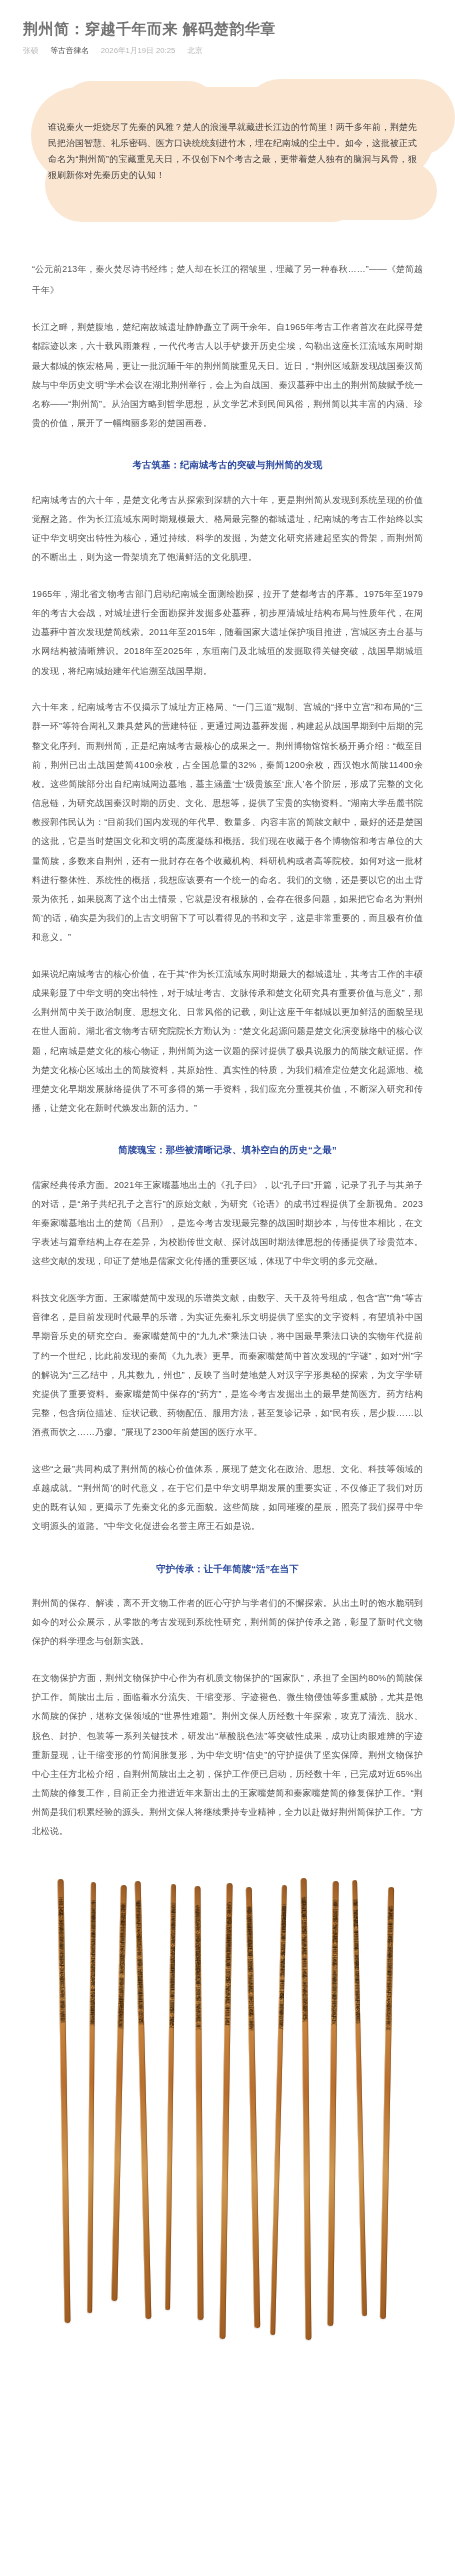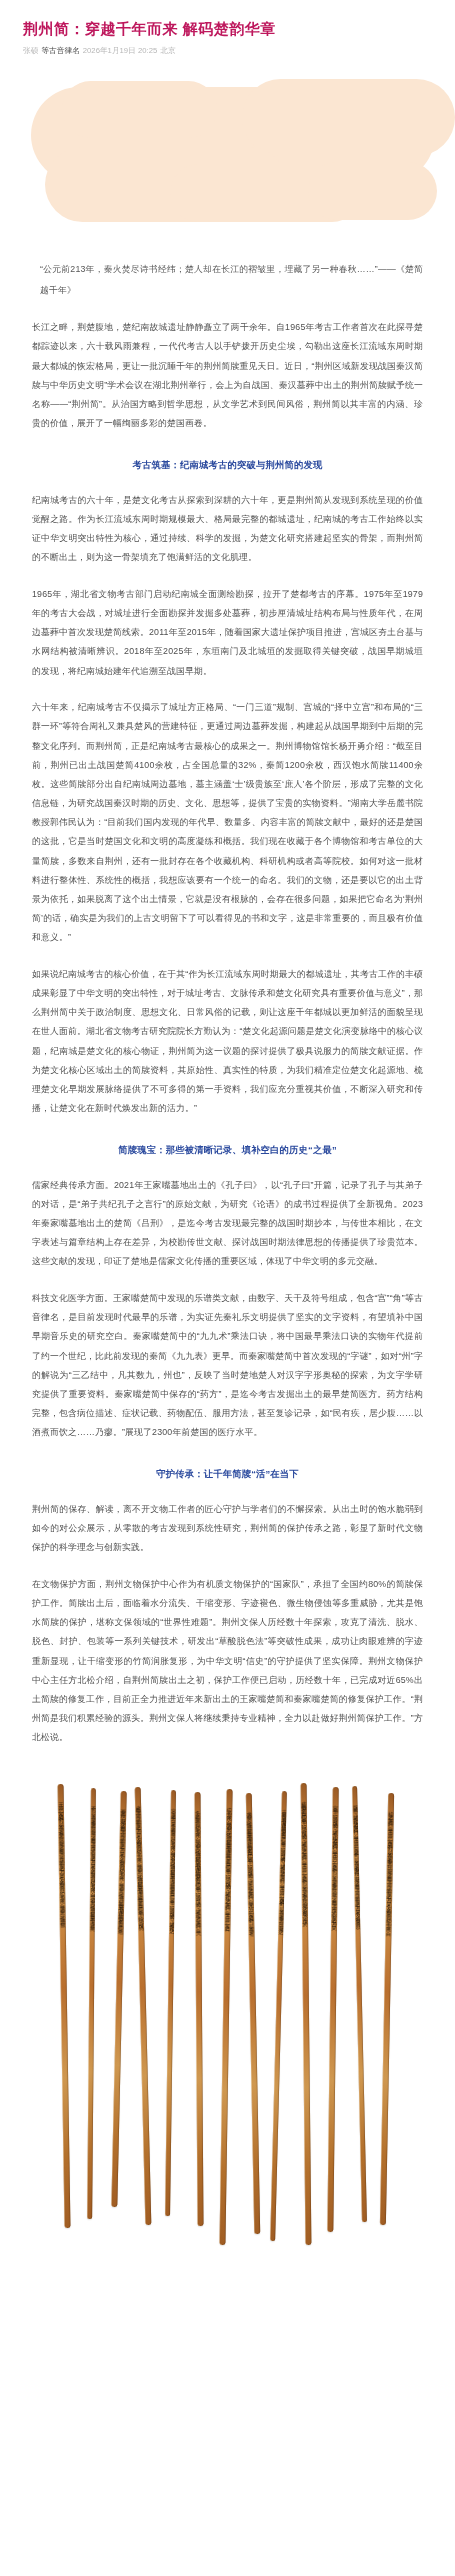--- a/index.html
+++ b/index.html
@@ -1,36 +1,36 @@
 <!DOCTYPE html>
 <html style="font-size:8.2px"><head>
 <meta charset="utf-8">
 <style>
   html,body{margin:0;padding:0;background:#ffffff;}
   body{width:455px;font-family:"Liberation Sans","DejaVu Sans",sans-serif;-webkit-font-smoothing:antialiased;}
   .page{position:relative;width:455px;overflow:hidden;background:#fff;}
 
   
-  .title{margin:17.5px 23px 7.2px 23px;font-size:15px;line-height:1.45;font-weight:700;color:#be185d;letter-spacing:0.5px;}
-  .meta{margin:0 23px;font-size:7.7px;color:#b7b7b7;display:flex;align-items:center;gap:3px;}
+  .title{margin:17.5px 23px 7.2px 23px;font-size:15px;line-height:1.45;font-weight:700;color:#737373;letter-spacing:0.5px;}
+  .meta{margin:0 23px;font-size:7.7px;color:#b7b7b7;display:flex;align-items:center;gap:12px;}
   .meta .account{color:#454545;font-weight:500;}
 
   
   .intro-wrap{position:relative;margin-top:30px;height:150px;}
   .blob{position:absolute;background:#fbe6d2;}
   .b1{left:31px;top:1px;width:404px;height:96px;border-radius:49px;}
   .b2{left:242px;top:-7.2px;width:213px;height:77px;border-radius:39px;}
   .b3{left:45px;top:61px;width:242px;height:75px;border-radius:39px;}
   .b4{left:170px;top:78px;width:191px;height:58px;border-radius:31px;}
   .b5{left:308px;top:76px;width:129px;height:58px;border-radius:30px;}
   .b6{left:62px;top:-5.2px;width:155px;height:57px;border-radius:31px;}
   .intro-text{position:relative;margin:0 38px 0 48px;padding-top:34px;font-size:8.8px;line-height:1.8;color:#3d3d3d;text-align:justify;letter-spacing:0.2px;}
 
   
-  .quote{margin:23px 32px 0 40px;font-size:8.8px;line-height:2.35;color:#575757;text-align:justify;letter-spacing:0.2px;}
+  .quote{margin:23px 32px 0 32px;font-size:8.8px;line-height:2.35;color:#575757;text-align:justify;letter-spacing:0.2px;}
 
   
   .article{margin:0 32px;font-size:8.8px;color:#4f4f4f;text-align:justify;letter-spacing:0.2px;}
   .article p.para{margin:17.5px 0;line-height:2.18;}
   .article h2.sec-h{margin:25px 0 7.2px 0;font-size:9.3px;line-height:1.6;font-weight:700;color:#2b4a9e;text-align:center;}
 
   
   .fig1{position:relative;margin:33px auto 0 auto;width:340px;height:490px;}
   .slip{position:absolute;width:5.7px;border-radius:3.1px 3.1px 2.6px 2.6px;
         background:linear-gradient(180deg,#9a5a24 0%,#bd7a35 8%,#d09249 24%,#b96f2e 46%,#cf9850 66%,#b3702c 84%,#a05d23 100%);
@@ -55,34 +55,36 @@
     <span>北京</span>
   </div>
 
   <div class="intro-wrap">
     <div class="blob b1"></div>
     <div class="blob b6"></div>
     <div class="blob b2"></div>
     <div class="blob b3"></div>
     <div class="blob b4"></div>
     <div class="blob b5"></div>
+    <p class="intro-text">谁说秦火一炬烧尽了先秦的风雅？楚人的浪漫早就藏进长江边的竹简里！两千多年前，荆楚先民把治国智慧、礼乐密码、医方口诀统统刻进竹木，埋在纪南城的尘土中。如今，这批被正式命名为“荆州简”的宝藏重见天日，不仅创下N个考古之最，更带着楚人独有的脑洞与风骨，狠狠刷新你对先秦历史的认知！</p>
   </div>
 
   <p class="quote">“公元前213年，秦火焚尽诗书经纬；楚人却在长江的褶皱里，埋藏了另一种春秋……”——《楚简越千年》</p>
 
   <div class="article" id="flow1">
       <p class="para">长江之畔，荆楚腹地，楚纪南故城遗址静静矗立了两千余年。自1965年考古工作者首次在此探寻楚都踪迹以来，六十载风雨兼程，一代代考古人以手铲拨开历史尘埃，勾勒出这座长江流域东周时期最大都城的恢宏格局，更让一批沉睡千年的荆州简牍重见天日。近日，“荆州区域新发现战国秦汉简牍与中华历史文明”学术会议在湖北荆州举行，会上为自战国、秦汉墓葬中出土的荆州简牍赋予统一名称——“荆州简”。从治国方略到哲学思想，从文学艺术到民间风俗，荆州简以其丰富的内涵、珍贵的价值，展开了一幅绚丽多彩的楚国画卷。</p>
       <h2 class="sec-h">考古筑基：纪南城考古的突破与荆州简的发现</h2>
       <p class="para">纪南城考古的六十年，是楚文化考古从探索到深耕的六十年，更是荆州简从发现到系统呈现的价值觉醒之路。作为长江流域东周时期规模最大、格局最完整的都城遗址，纪南城的考古工作始终以实证中华文明突出特性为核心，通过持续、科学的发掘，为楚文化研究搭建起坚实的骨架，而荆州简的不断出土，则为这一骨架填充了饱满鲜活的文化肌理。</p>
       <p class="para">1965年，湖北省文物考古部门启动纪南城全面测绘勘探，拉开了楚都考古的序幕。1975年至1979年的考古大会战，对城址进行全面勘探并发掘多处墓葬，初步厘清城址结构布局与性质年代，在周边墓葬中首次发现楚简线索。2011年至2015年，随着国家大遗址保护项目推进，宫城区夯土台基与水网结构被清晰辨识。2018年至2025年，东垣南门及北城垣的发掘取得关键突破，战国早期城垣的发现，将纪南城始建年代追溯至战国早期。</p>
       <p class="para">六十年来，纪南城考古不仅揭示了城址方正格局、“一门三道”规制、宫城的“择中立宫”和布局的“三群一环”等符合周礼又兼具楚风的营建特征，更通过周边墓葬发掘，构建起从战国早期到中后期的完整文化序列。而荆州简，正是纪南城考古最核心的成果之一。荆州博物馆馆长杨开勇介绍：“截至目前，荆州已出土战国楚简4100余枚，占全国总量的32%，秦简1200余枚，西汉饱水简牍11400余枚。这些简牍部分出自纪南城周边墓地，墓主涵盖‘士’级贵族至‘庶人’各个阶层，形成了完整的文化信息链，为研究战国秦汉时期的历史、文化、思想等，提供了宝贵的实物资料。”湖南大学岳麓书院教授郭伟民认为：“目前我们国内发现的年代早、数量多、内容丰富的简牍文献中，最好的还是楚国的这批，它是当时楚国文化和文明的高度凝练和概括。我们现在收藏于各个博物馆和考古单位的大量简牍，多数来自荆州，还有一批封存在各个收藏机构、科研机构或者高等院校。如何对这一批材料进行整体性、系统性的概括，我想应该要有一个统一的命名。我们的文物，还是要以它的出土背景为依托，如果脱离了这个出土情景，它就是没有根脉的，会存在很多问题，如果把它命名为‘荆州简’的话，确实是为我们的上古文明留下了可以看得见的书和文字，这是非常重要的，而且极有价值和意义。”</p>
       <p class="para">如果说纪南城考古的核心价值，在于其“作为长江流域东周时期最大的都城遗址，其考古工作的丰硕成果彰显了中华文明的突出特性，对于城址考古、文脉传承和楚文化研究具有重要价值与意义”，那么荆州简中关于政治制度、思想文化、日常风俗的记载，则让这座千年都城以更加鲜活的面貌呈现在世人面前。湖北省文物考古研究院院长方勤认为：“楚文化起源问题是楚文化演变脉络中的核心议题，纪南城是楚文化的核心物证，荆州简为这一议题的探讨提供了极具说服力的简牍文献证据。作为楚文化核心区域出土的简牍资料，其原始性、真实性的特质，为我们精准定位楚文化起源地、梳理楚文化早期发展脉络提供了不可多得的第一手资料，我们应充分重视其价值，不断深入研究和传播，让楚文化在新时代焕发出新的活力。”</p>
       <h2 class="sec-h">简牍瑰宝：那些被清晰记录、填补空白的历史“之最”</h2>
       <p class="para">儒家经典传承方面。2021年王家嘴墓地出土的《孔子曰》，以“孔子曰”开篇，记录了孔子与其弟子的对话，是“弟子共纪孔子之言行”的原始文献，为研究《论语》的成书过程提供了全新视角。2023年秦家嘴墓地出土的楚简《吕刑》，是迄今考古发现最完整的战国时期抄本，与传世本相比，在文字表述与篇章结构上存在差异，为校勘传世文献、探讨战国时期法律思想的传播提供了珍贵范本。这些文献的发现，印证了楚地是儒家文化传播的重要区域，体现了中华文明的多元交融。</p>
       <p class="para">科技文化医学方面。王家嘴楚简中发现的乐谱类文献，由数字、天干及符号组成，包含“宫”“角”等古音律名，是目前发现时代最早的乐谱，为实证先秦礼乐文明提供了坚实的文字资料，有望填补中国早期音乐史的研究空白。秦家嘴楚简中的“九九术”乘法口诀，将中国最早乘法口诀的实物年代提前了约一个世纪，比此前发现的秦简《九九表》更早。而秦家嘴楚简中首次发现的“字谜”，如对“州”字的解说为“三乙结中，凡其数九，州也”，反映了当时楚地楚人对汉字字形奥秘的探索，为文字学研究提供了重要资料。秦家嘴楚简中保存的“药方”，是迄今考古发掘出土的最早楚简医方。药方结构完整，包含病位描述、症状记载、药物配伍、服用方法，甚至复诊记录，如“民有疾，居少腹……以酒煮而饮之……乃瘳。”展现了2300年前楚国的医疗水平。</p>
+      <p class="para">这些“之最”共同构成了荆州简的核心价值体系，展现了楚文化在政治、思想、文化、科技等领域的卓越成就。“‘荆州简’的时代意义，在于它们是中华文明早期发展的重要实证，不仅修正了我们对历史的既有认知，更揭示了先秦文化的多元面貌。这些简牍，如同璀璨的星辰，照亮了我们探寻中华文明源头的道路。”中华文化促进会名誉主席王石如是说。</p>
       <h2 class="sec-h">守护传承：让千年简牍“活”在当下</h2>
       <p class="para">荆州简的保存、解读，离不开文物工作者的匠心守护与学者们的不懈探索。从出土时的饱水脆弱到如今的对公众展示，从零散的考古发现到系统性研究，荆州简的保护传承之路，彰显了新时代文物保护的科学理念与创新实践。</p>
       <p class="para">在文物保护方面，荆州文物保护中心作为有机质文物保护的“国家队”，承担了全国约80%的简牍保护工作。简牍出土后，面临着水分流失、干缩变形、字迹褪色、微生物侵蚀等多重威胁，尤其是饱水简牍的保护，堪称文保领域的“世界性难题”。荆州文保人历经数十年探索，攻克了清洗、脱水、脱色、封护、包装等一系列关键技术，研发出“草酸脱色法”等突破性成果，成功让肉眼难辨的字迹重新显现，让干缩变形的竹简润胀复形，为中华文明“信史”的守护提供了坚实保障。荆州文物保护中心主任方北松介绍，自荆州简牍出土之初，保护工作便已启动，历经数十年，已完成对近65%出土简牍的修复工作，目前正全力推进近年来新出土的王家嘴楚简和秦家嘴楚简的修复保护工作。“荆州简是我们积累经验的源头。荆州文保人将继续秉持专业精神，全力以赴做好荆州简保护工作。”方北松说。</p>
     </div>
 
   <figure style="margin:0;">
     <div class="fig1" id="slips-box">
         <div class="slip" style="left: 3.1px; top: 4.1px; height: 444px; width: 5.7px; transform: rotate(-0.9deg);">
           <span class="slip-ink">王正月乙亥之日不可以大事少有憂至秋三楚邦之歲爲天子用享於宮室之中乃吉又冬夕内齋玉帛以禱北方大水一白犬酒食占之恆貞吉無</span>
         </div>

